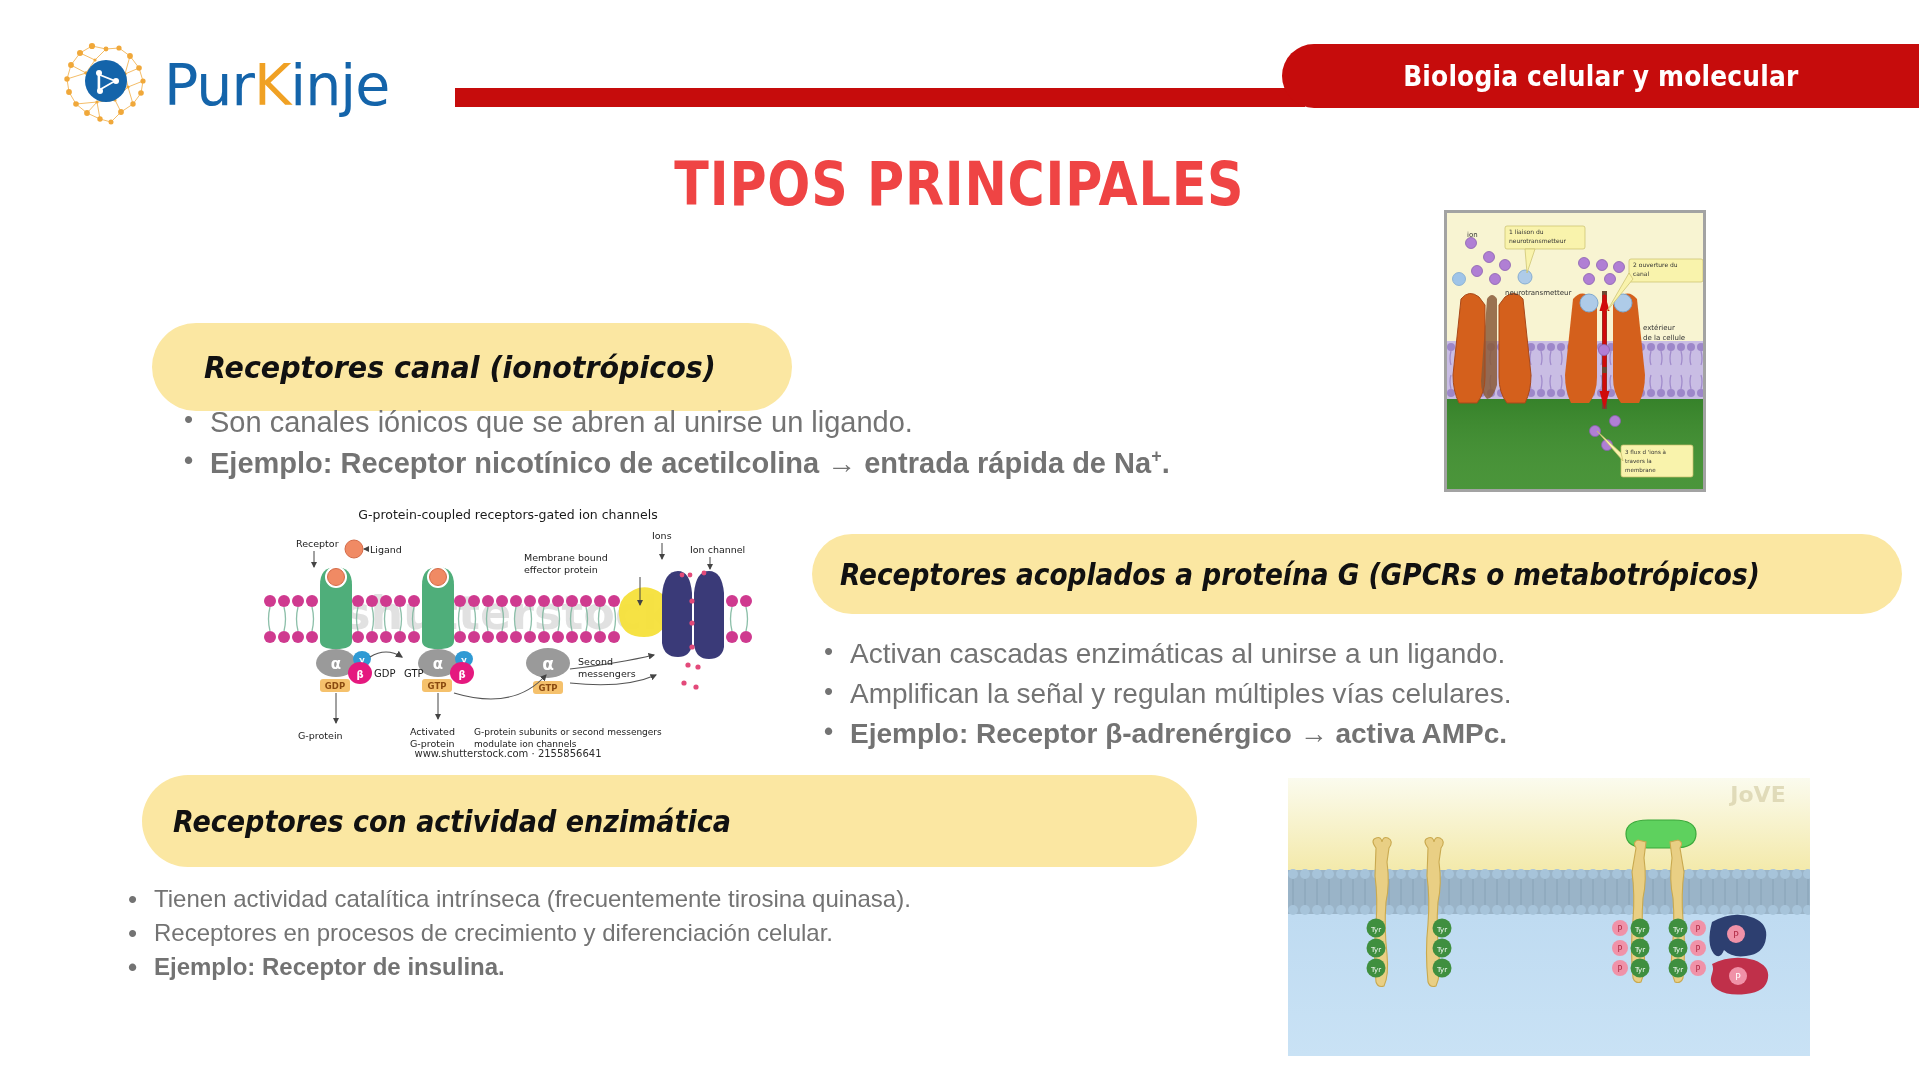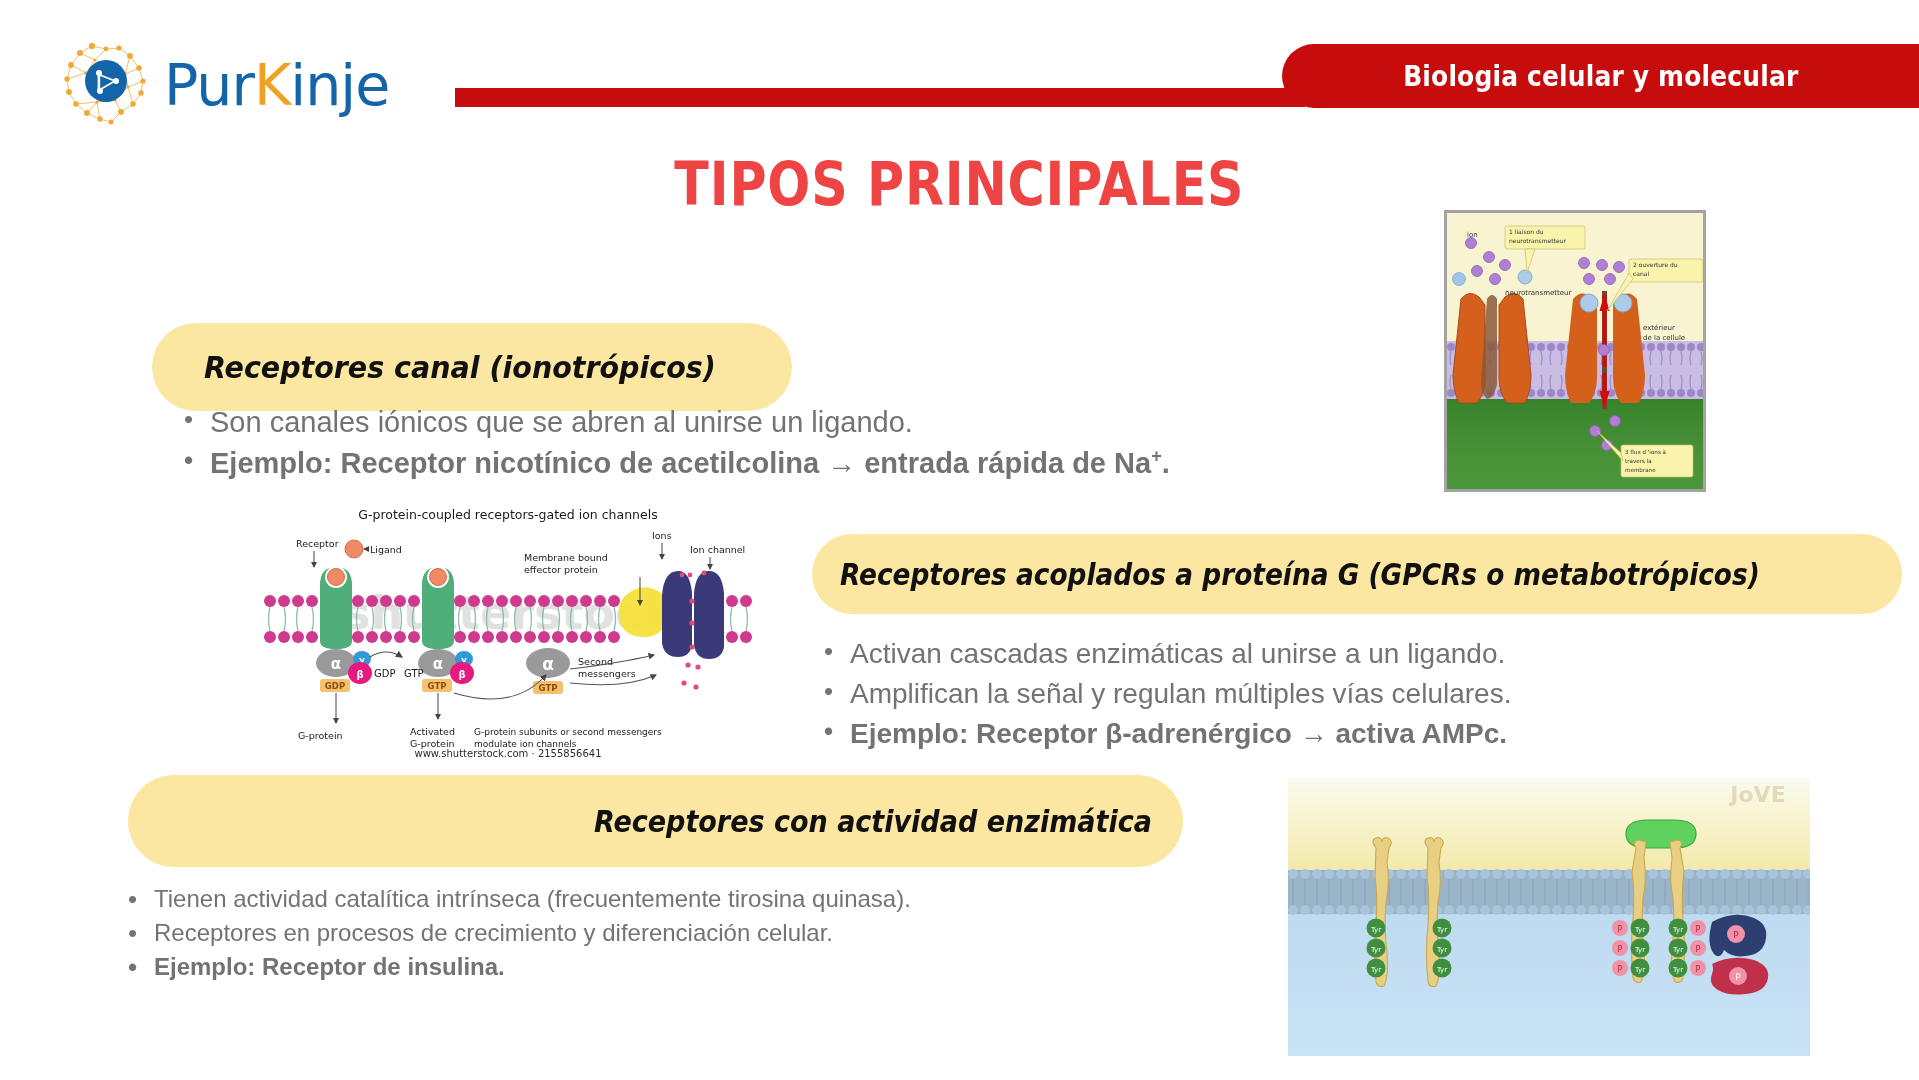--- a/index.html
+++ b/index.html
@@ -79,22 +79,22 @@
   }
   #pill-ionotropic .pill-label { font-size: 31px; transform: scaleX(0.92); transform-origin: left center; }
 
   #pill-gpcr {
     left: 812px; top: 534px; width: 1090px; height: 80px;
     padding-left: 28px;
   }
   #pill-gpcr .pill-label { font-size: 30px; transform: scaleX(0.88); transform-origin: left center; }
 
   #pill-enzymatic {
-    left: 128px; top: 775px; width: 1055px; height: 92px;
-    justify-content: flex-end;
+    left: 142px; top: 775px; width: 1055px; height: 92px;
+    justify-content: flex-start;
   }
   #pill-enzymatic .pill-label { font-size: 30px; transform: scaleX(0.9); }
 
   
   .bullets { position: absolute; list-style: none; }
   .bullets li {
     font-family: "Liberation Sans", sans-serif;
     font-size: 29px;
     color: #737373;
     line-height: 1.42;

